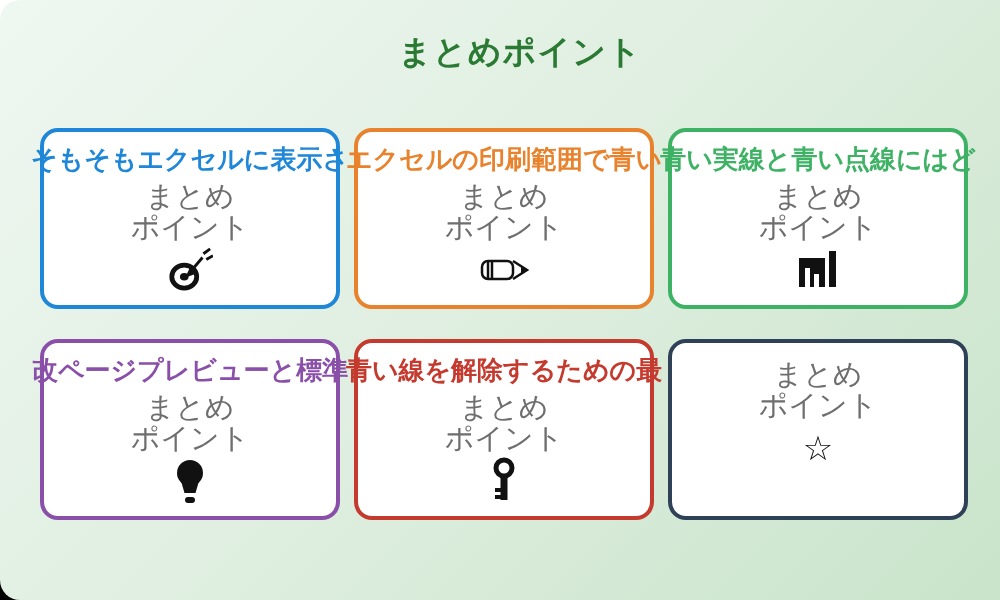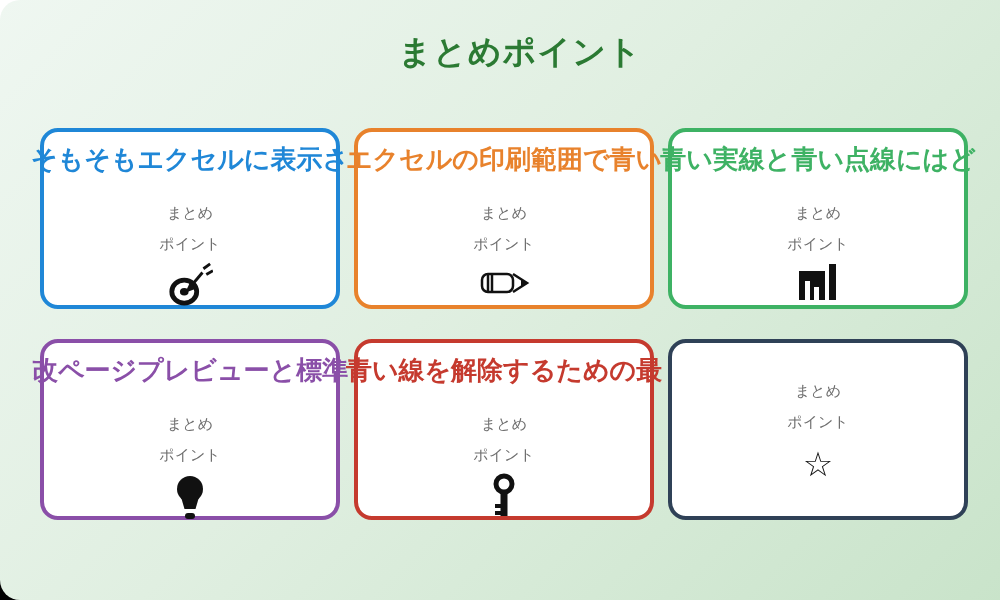--- a/index.html
+++ b/index.html
@@ -38,21 +38,21 @@
   .card-3 { --accent: #3eb264; }
   .card-4 { --accent: #8a4fa8; }
   .card-5 { --accent: #c53a2e; }
   .card-6 { --accent: #2f4157; }
 
   .card-title {
     font-size: 26px; font-weight: bold; line-height: 1.25;
     white-space: nowrap; color: var(--accent); z-index: 2;
   }
   .card-subtitle {
-    margin-top: 21px; font-size: 15px; line-height: 31px;
+    margin-top: 5px; font-size: 29px; line-height: 31px;
     color: #6e6e6e; text-align: center;
   }
   .card-icon {
     margin-top: 3px; height: 48px;
     display: flex; align-items: center; justify-content: center;
   }
   .glyph-icon { font-size: 34px; line-height: 1; color: #111111; }
   svg { display: block; }
 </style>
 </head>

